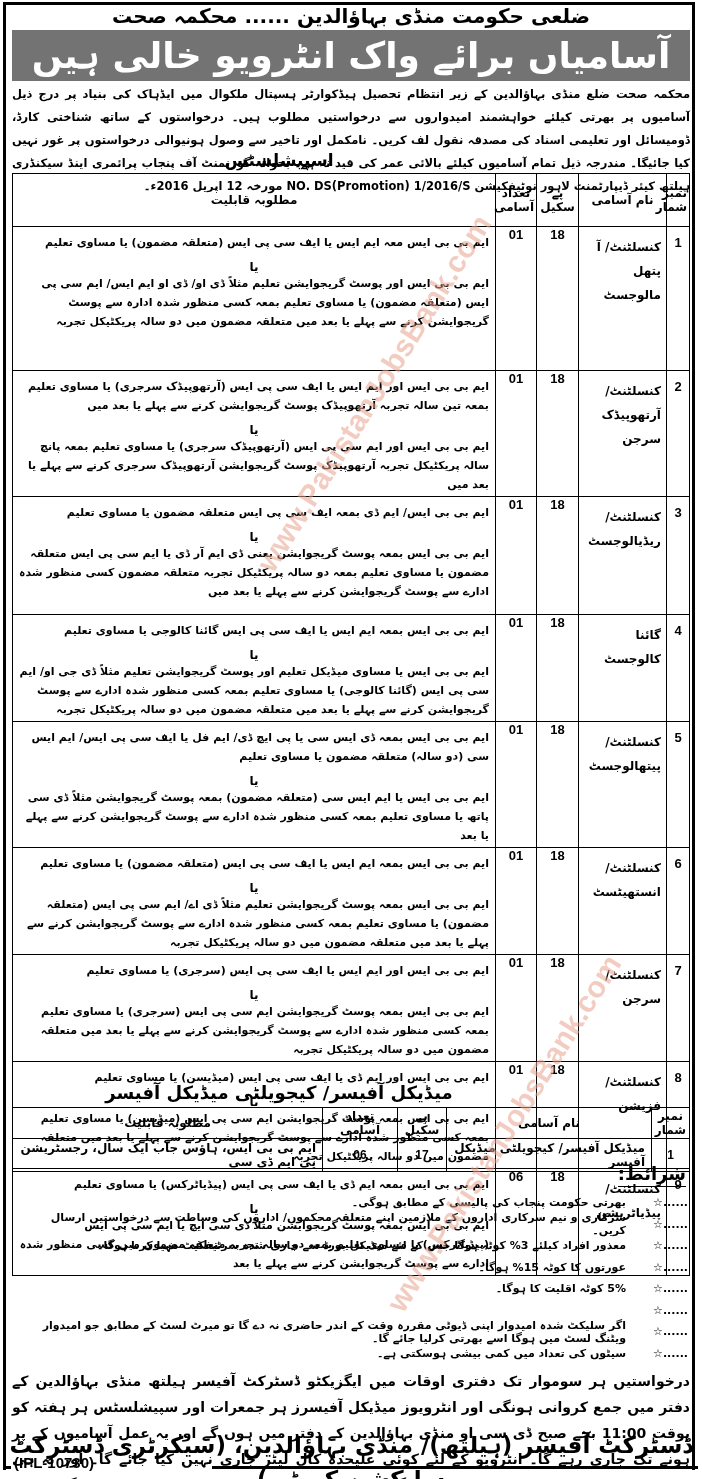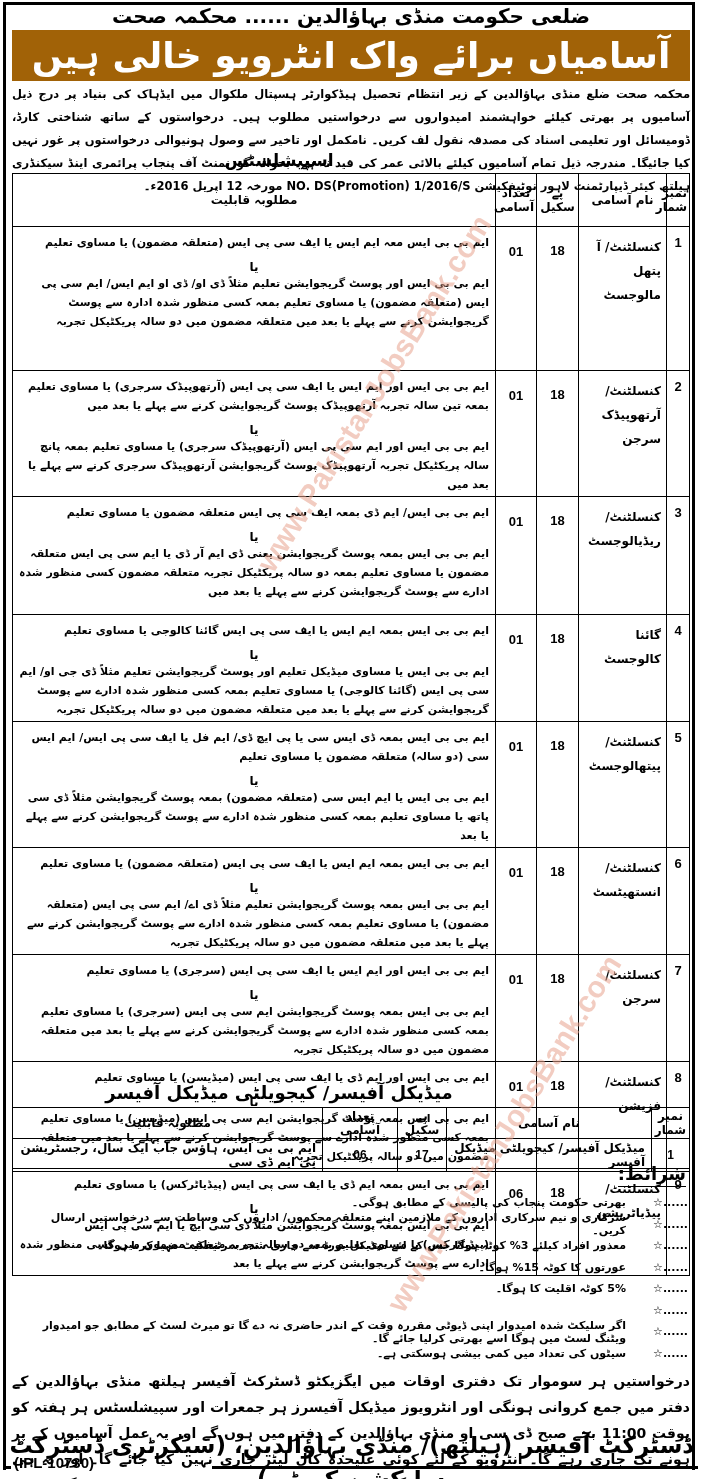--- a/index.html
+++ b/index.html
@@ -8,37 +8,37 @@
   .frame { position:absolute; left:3px; top:2px; width:692px; height:1468px;
            border-left:3px solid #000; border-right:3px solid #000; border-top:3px solid #000;
            box-sizing:border-box; }
   .frame-bottom { position:absolute; left:3px; top:1466px; width:8px; height:3px; background:#000; }
   .frame-bottom-right { position:absolute; left:212px; top:1466px; width:486px; height:3px; background:#000; }
   .ref-code { position:absolute; left:14px; top:1454px; font-family:"Liberation Sans", sans-serif;
               font-weight:bold; font-size:15px; }
   .rtl { direction:rtl; unicode-bidi:embed; }
   .hdr-dept { position:absolute; left:0; width:702px; top:2px; text-align:center; font-weight:bold;
               font-size:20px; line-height:28px; }
-  .banner { position:absolute; left:12px; top:30px; width:678px; height:51px; background:#a16207; color:#fff;
+  .banner { position:absolute; left:12px; top:30px; width:678px; height:51px; background:#737373; color:#fff;
             text-align:center; font-weight:bold; font-size:36px; line-height:51px; }
   .intro { position:absolute; left:12px; width:678px; font-size:11.5px; line-height:23px;
            text-align:justify; font-weight:bold; }
   .section-title { position:absolute; left:0; width:558px; text-align:center; font-weight:bold; }
   table.specialists { position:absolute; left:12px; top:173px; width:678px; border-collapse:collapse;
                       table-layout:fixed; }
   table.specialists td, table.specialists th { border:1.5px solid #000; vertical-align:top; }
   table.specialists th { font-weight:bold; font-size:12px; text-align:center; vertical-align:middle;
                          height:52px; padding:0 2px; }
   .c-sno { width:22px; text-align:center; font-family:"Liberation Sans", sans-serif; font-weight:bold;
            font-size:13px; padding-top:8px; }
   .c-name { width:88px; font-size:12px; font-weight:bold; padding:8px 5px 0 5px; line-height:24px; }
   .c-scale { width:41px; text-align:center; font-family:"Liberation Sans", sans-serif; font-weight:bold;
-             font-size:13px; padding-top:16px; }
+             font-size:13px; padding-top:0; }
   .c-count { width:41px; text-align:center; font-family:"Liberation Sans", sans-serif; font-weight:bold;
-             font-size:13px; padding-top:17px; }
+             font-size:13px; padding-top:0; }
   .c-qual { font-size:11px; font-weight:bold; padding:6px 6px 2px 6px; line-height:19px; }
   .qual-line { display:block; }
   .or { display:block; text-align:center; font-size:12px; margin:8px 0 0 0; line-height:14px; }
   table.mo { position:absolute; left:12px; top:1107px; width:678px; border-collapse:collapse; table-layout:fixed; }
   table.mo td, table.mo th { border:1.5px solid #000; text-align:center; vertical-align:middle; }
   table.mo th { font-size:12px; font-weight:bold; height:28px; }
   table.mo td { height:30px; font-size:12px; font-weight:bold; }
   .num { font-family:"Liberation Sans", sans-serif; font-weight:bold; font-size:13px; }
   .terms-head { position:absolute; right:16px; top:1162px; font-weight:bold; font-size:18px;
                 border-bottom:1.5px solid #000; line-height:24px; }

